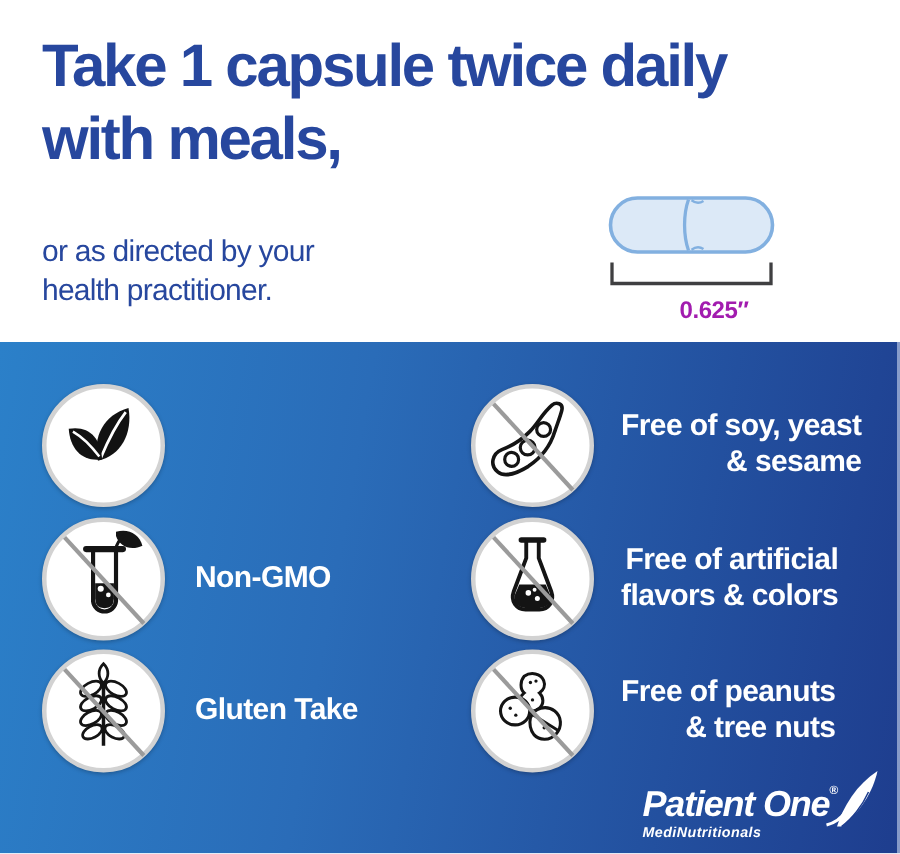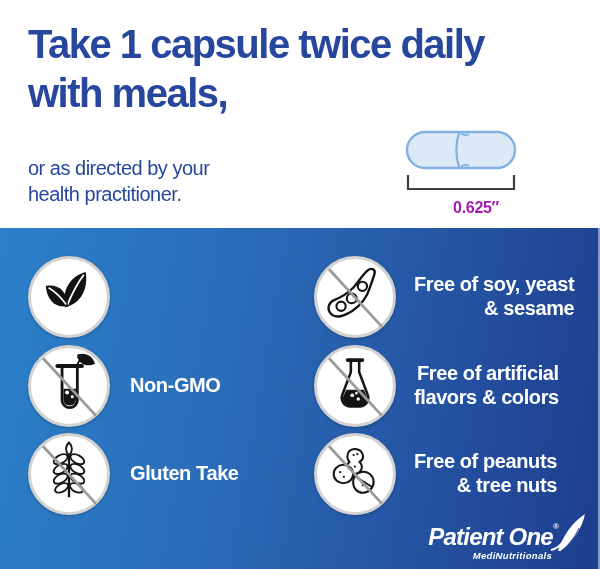--- a/index.html
+++ b/index.html
@@ -48,21 +48,21 @@
   .col-right{left:314px;width:280px;}
   .row-1{top:28px;}
   .row-2{top:117px;}
   .row-3{top:205px;}
   .col-right .badge-label{margin-left:18px;text-align:right;}
   
   .logo{
     position:absolute;right:14px;bottom:8px;display:flex;align-items:flex-start;
     color:#fff;
   }
-  .logo-textcol{text-align:right;margin-top:8px;}
+  .logo-textcol{margin-top:8px;}
   .logo-brand{
     font-size:24px;font-weight:bold;font-style:italic;letter-spacing:-0.8px;line-height:1;
   }
   .logo-reg{font-size:8px;vertical-align:top;position:relative;top:-2px;}
   .logo-tagline{
     font-size:9.5px;font-weight:bold;font-style:italic;letter-spacing:0.3px;
     margin-top:1px;margin-right:6px;
   }
   .logo-feather{margin-left:-8px;margin-top:-4px;}
 </style>

